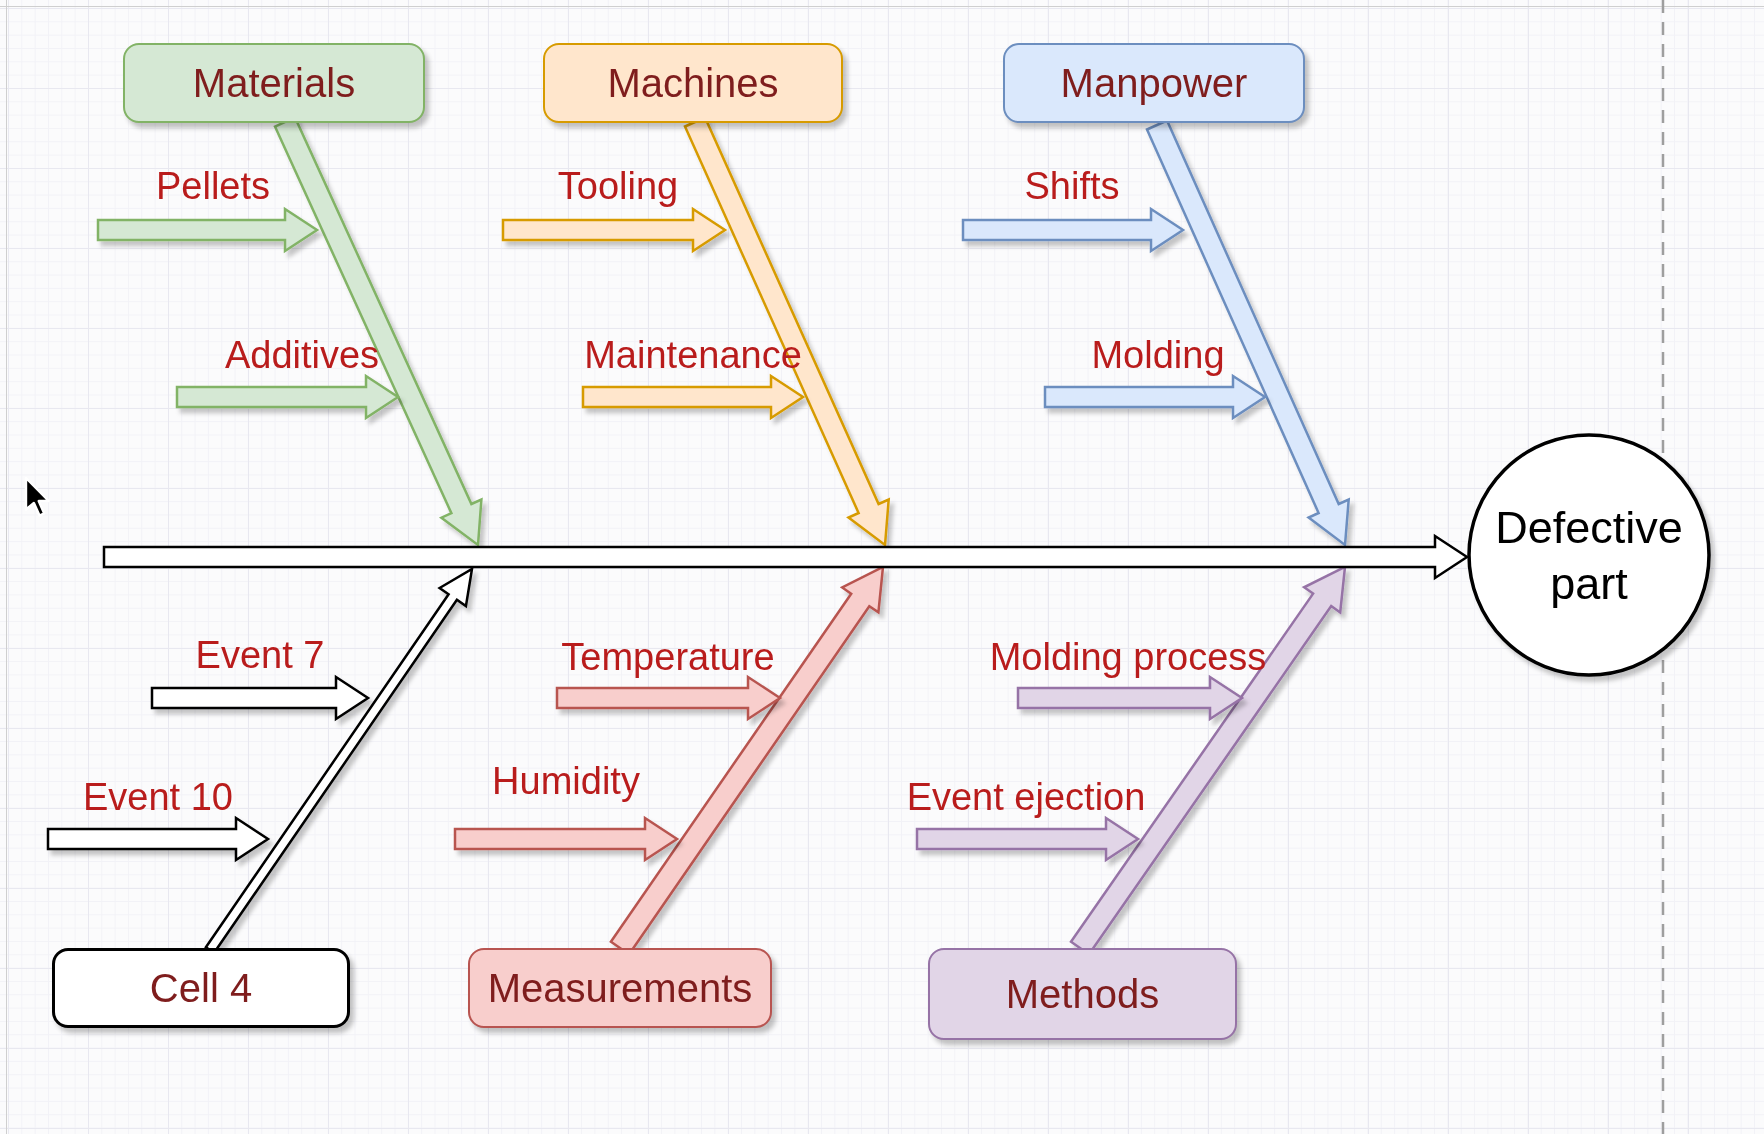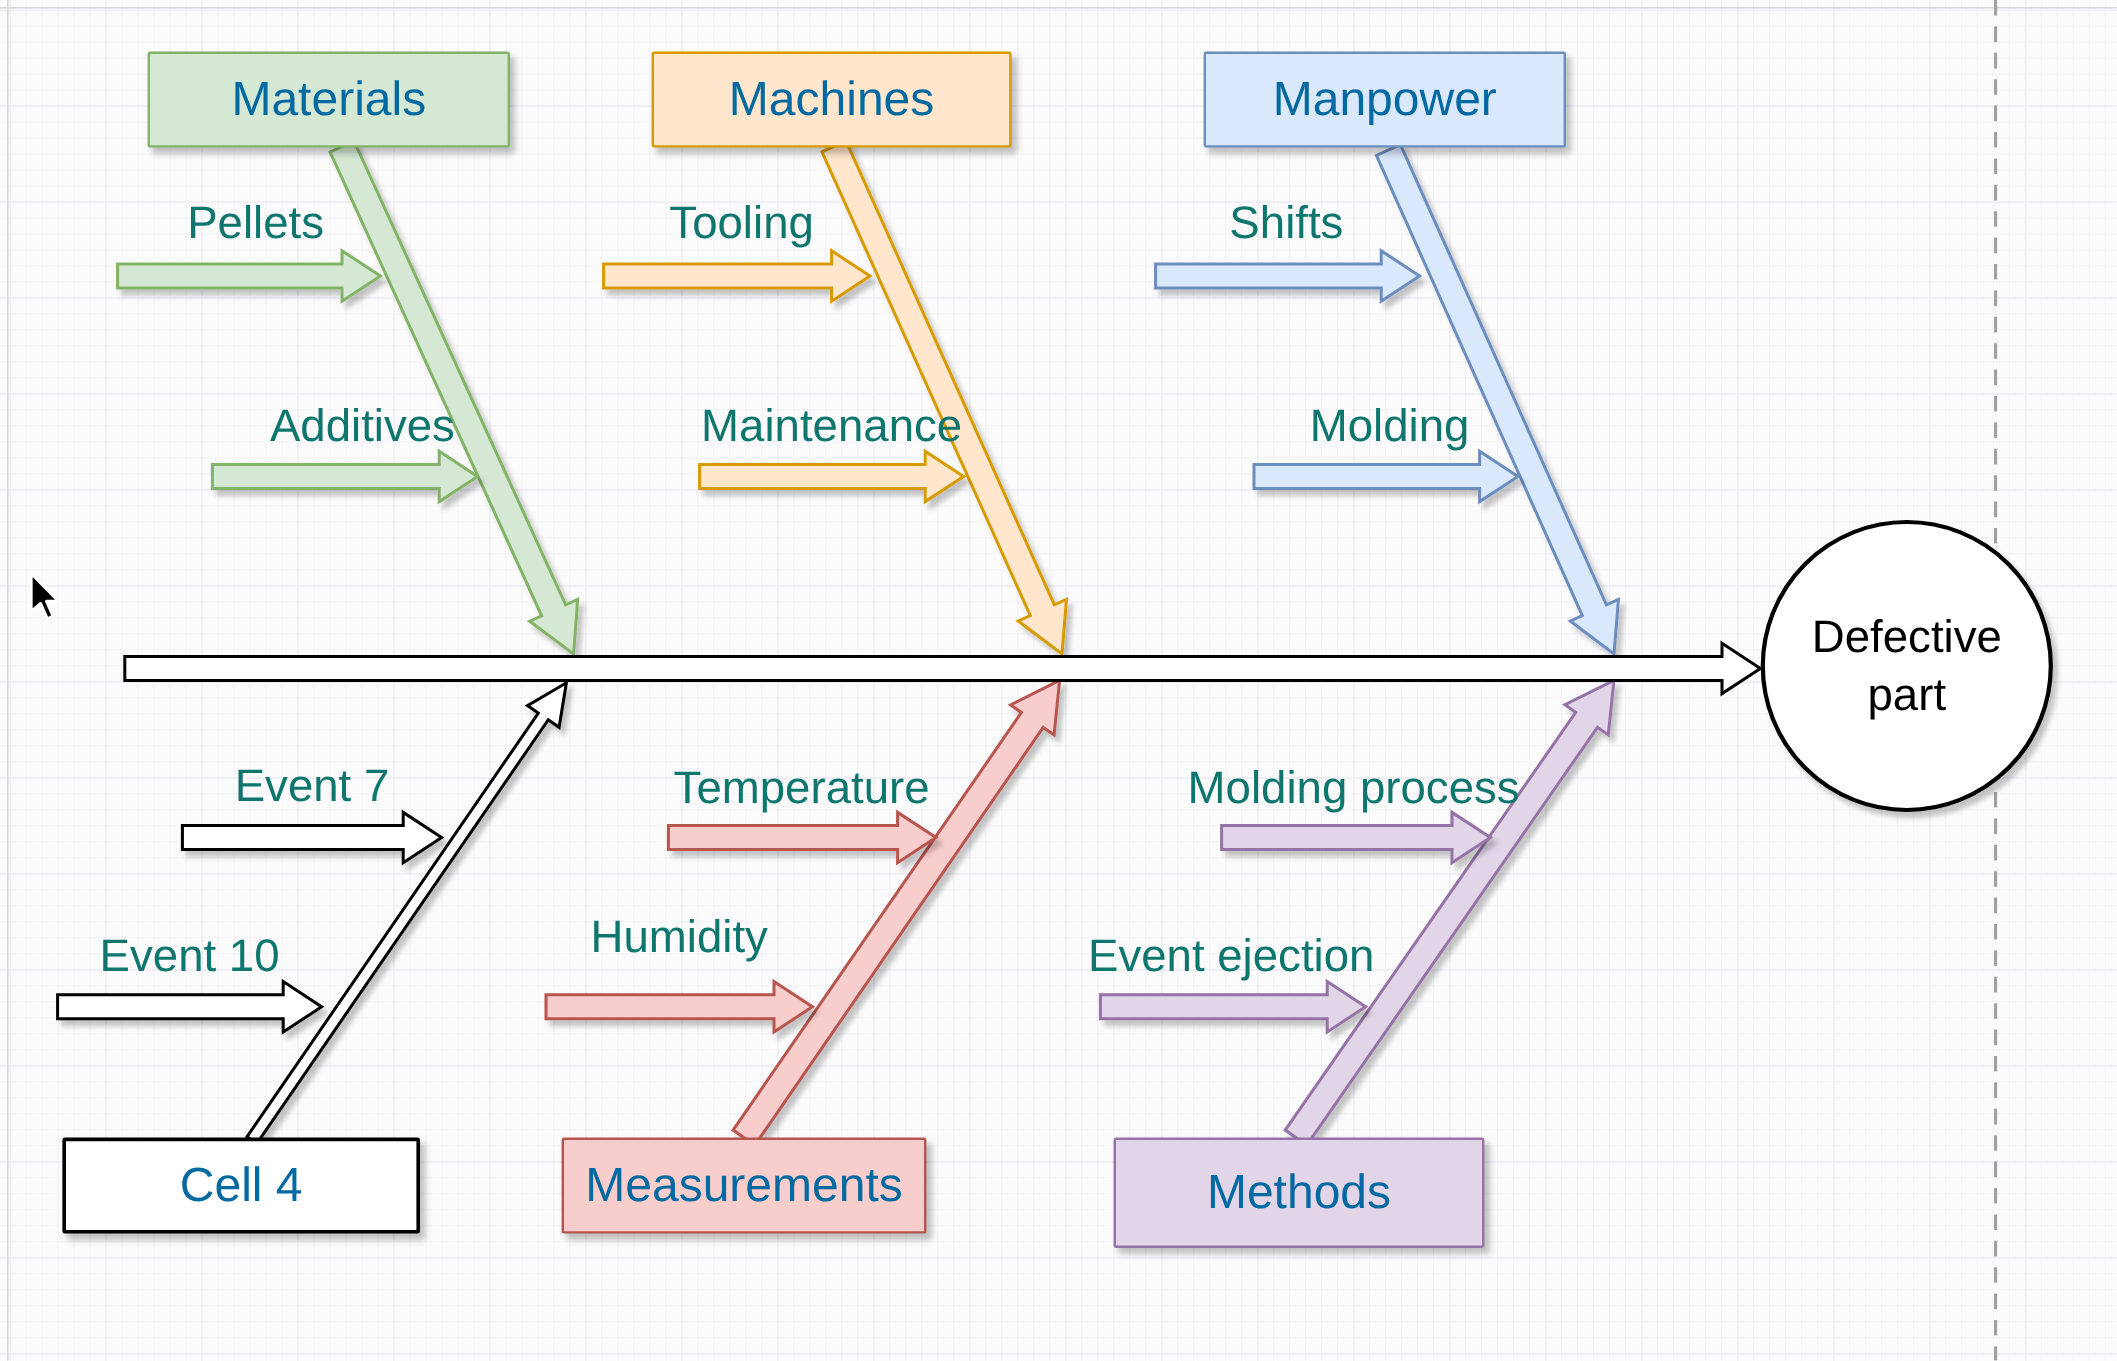--- a/index.html
+++ b/index.html
@@ -22,31 +22,31 @@
   }
   
   .edge-top{position:absolute;left:0;top:6px;width:100%;height:0;border-top:1.5px solid #cfcfcf;}
   .edge-left{position:absolute;left:6px;top:0;height:100%;width:0;border-left:1.5px solid #cfcfcf;}
 
   svg.layer{position:absolute;left:0;top:0;z-index:1;}
 
   .node{
     position:absolute;z-index:2;box-sizing:border-box;
     display:flex;align-items:center;justify-content:center;
-    border:2.5px solid;border-radius:2px;
-    font-size:40px;color:#0369a1;
+    border:2.5px solid;border-radius:16px;
+    font-size:40px;color:#7f1d1d;
     box-shadow:4px 5px 5px rgba(0,0,0,.24);
   }
   .lbl{
     position:absolute;z-index:3;transform:translate(-50%,-50%);
-    font-size:38px;color:#0f766e;white-space:nowrap;line-height:1.1;
+    font-size:38px;color:#b91c1c;white-space:nowrap;line-height:1.1;
   }
   .effect-lbl{
     position:absolute;z-index:3;transform:translate(-50%,-50%);
-    width:210px;text-align:center;font-size:38px;line-height:1.25;color:#000;
+    width:210px;text-align:center;font-size:45px;line-height:1.25;color:#000;
   }
   .cursor{position:absolute;z-index:9;}
 </style>
 </head>
 <body>
 
 <div class="canvas"></div>
 <div class="edge-top"></div>
 <div class="edge-left"></div>
 

